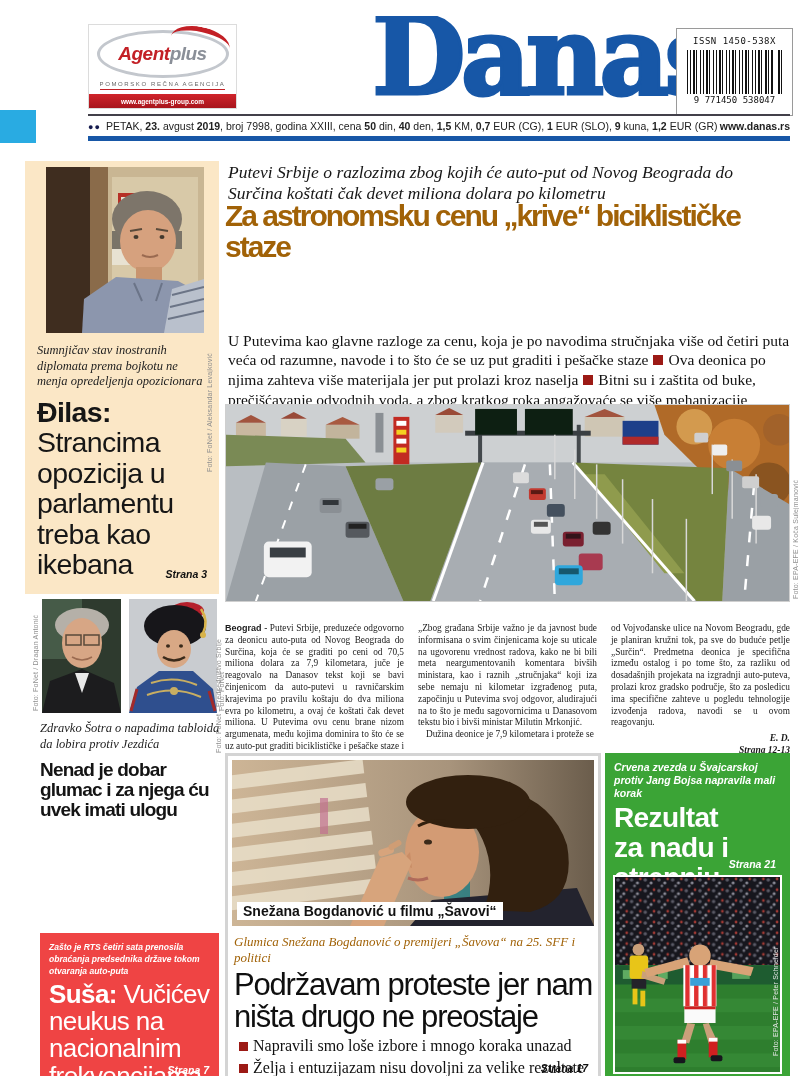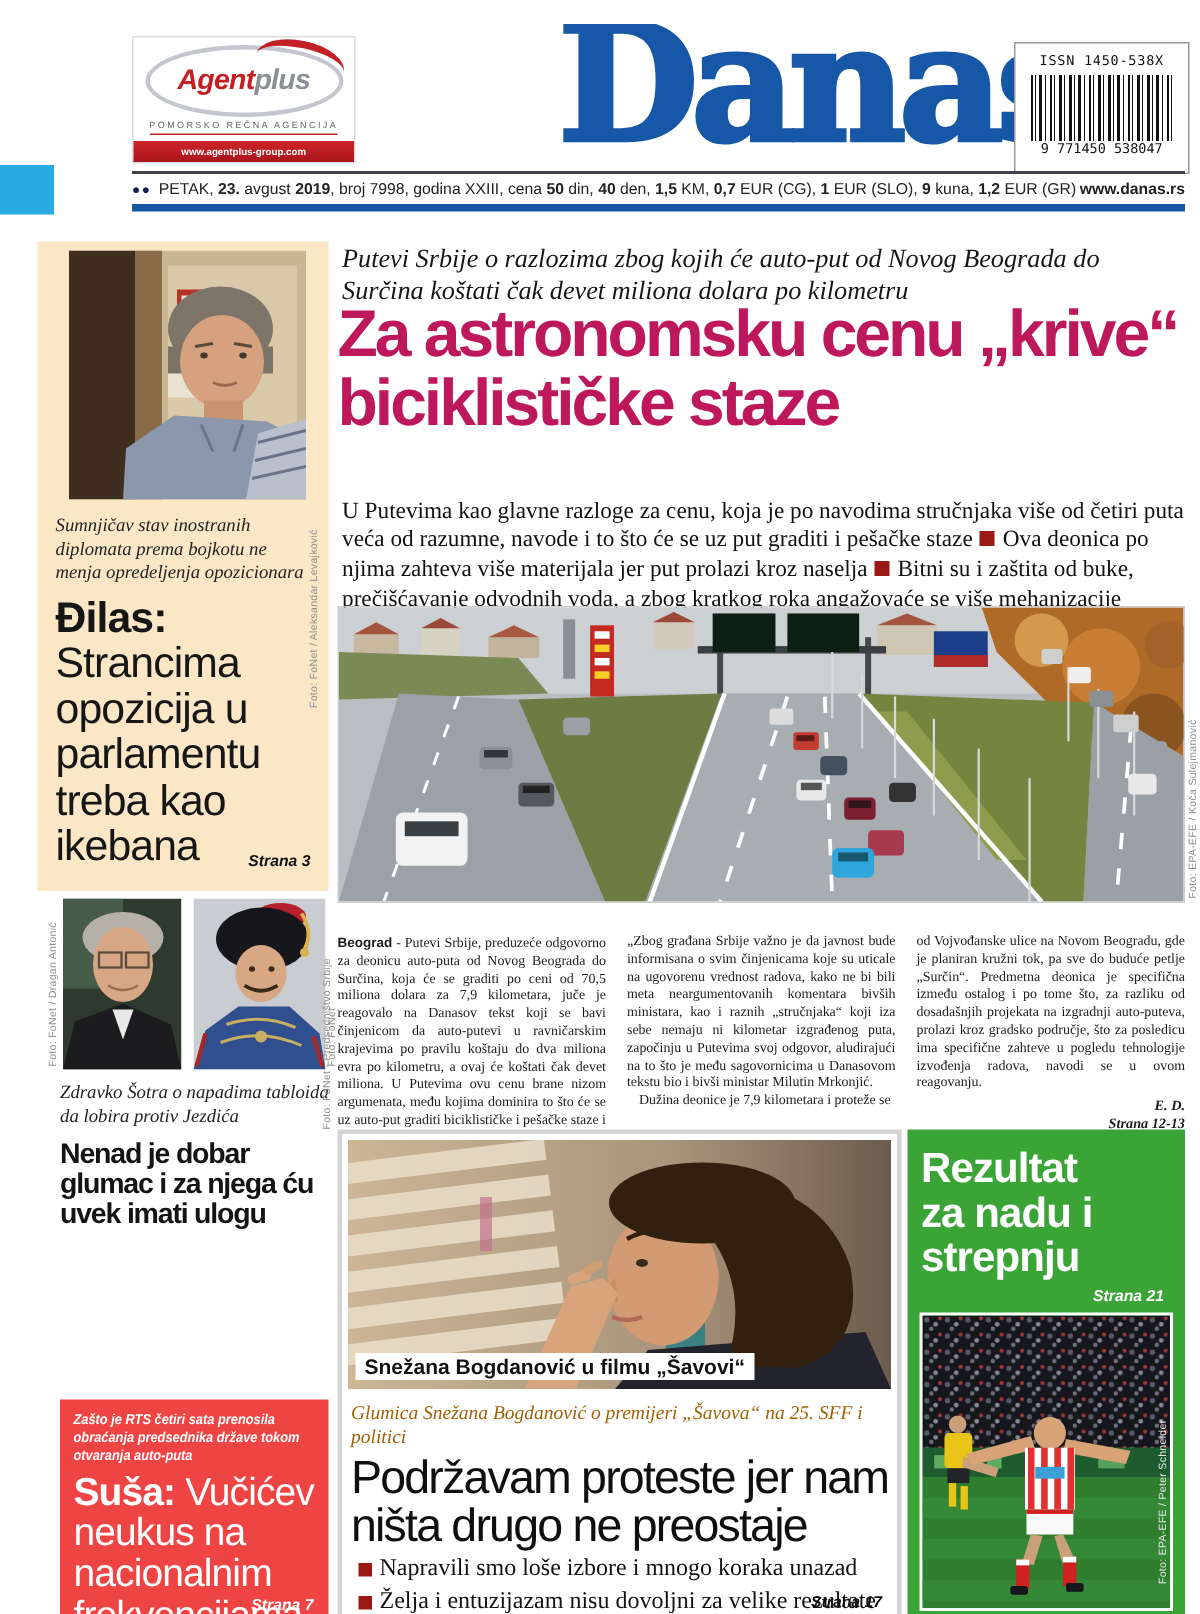--- a/index.html
+++ b/index.html
@@ -61,22 +61,22 @@
            padding:8px 9px;box-sizing:border-box;}
   #red-kicker{font-weight:bold;font-style:italic;font-size:9.5px;line-height:1.25;
               transform:scaleX(0.9);transform-origin:left top;width:111%;}
   #red-head{margin-top:4px;font-size:26px;line-height:1.05;letter-spacing:-0.6px;}
   #red-head .hb{font-weight:bold;}
   #red-page{position:absolute;right:10px;bottom:6px;color:#fff;}
 
   
   #main-kicker{left:228px;top:146px;width:562px;font-family:"Liberation Serif",serif;font-style:italic;
                font-size:17.5px;line-height:1.18;color:#161616;}
-  #main-head{left:225px;top:184px;width:572px;font-size:44px;font-weight:bold;letter-spacing:-2px;
-             line-height:1.04;color:#be185d;}
+  #main-head{left:225px;top:184px;width:572px;font-size:30px;font-weight:bold;letter-spacing:-2px;
+             line-height:1.04;color:#a16207;}
   #main-lead{left:228px;top:299px;width:562px;font-family:"Liberation Serif",serif;font-size:15.5px;
              line-height:1.27;color:#111;}
   .sq{display:inline-block;width:10px;height:10px;background:#9C1A15;margin:0 5px;}
   .sq.small{width:9px;height:9px;}
   #hw-photo{left:225px;top:388px;width:565px;height:198px;border:1px solid #cfcfcf;box-sizing:border-box;}
   #hw-caption{left:225px;top:591px;width:565px;text-align:right;font-weight:bold;font-size:11.5px;color:#111;}
   #article{left:225px;top:607px;width:565px;height:132px;display:flex;gap:14px;
            font-family:"Liberation Serif",serif;font-size:9.3px;line-height:1.27;text-align:justify;color:#1b1b1b;}
   #article .col{width:179px;}
   #article p{margin:0;}
@@ -360,20 +360,21 @@
         <span>Napravili smo loše izbore i mnogo koraka unazad</span>
       </div>
     <div class="bullet-row">
         <span class="sq small"></span>
         <span>Želja i entuzijazam nisu dovoljni za velike rezultate</span>
       </div>
     <div id="film-page" class="page-label">Strana 17</div>
   </div>
 
   <div id="sport-box" class="abs">
+    <div id="sport-kicker">Crvena zvezda u Švajcarskoj protiv Jang Bojsa napravila mali korak</div>
     <div id="sport-head">Rezultat za nadu i strepnju</div>
     <div id="sport-page" class="page-label">Strana 21</div>
     <svg id="sport-photo" viewBox="0 0 169 199" preserveAspectRatio="none">
       <defs>
         <pattern id="crowdp" width="14" height="11" patternUnits="userSpaceOnUse">
           <rect width="14" height="11" fill="#16161d"></rect>
           <circle cx="3" cy="3" r="1.8" fill="#5a5a66"></circle>
             <circle cx="9" cy="6" r="1.6" fill="#8a8a96"></circle>
           <circle cx="12" cy="2" r="1.4" fill="#a23a34"></circle>
             <circle cx="6" cy="9" r="1.5" fill="#6e6e7a"></circle>

